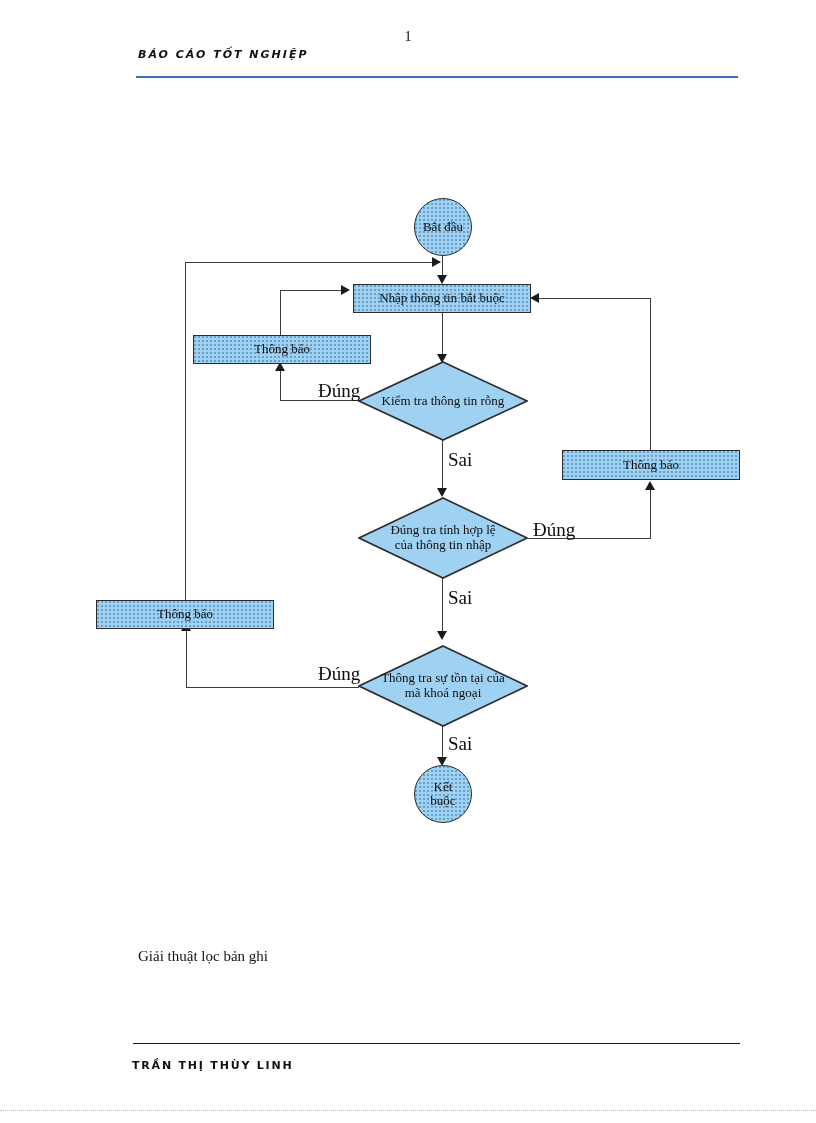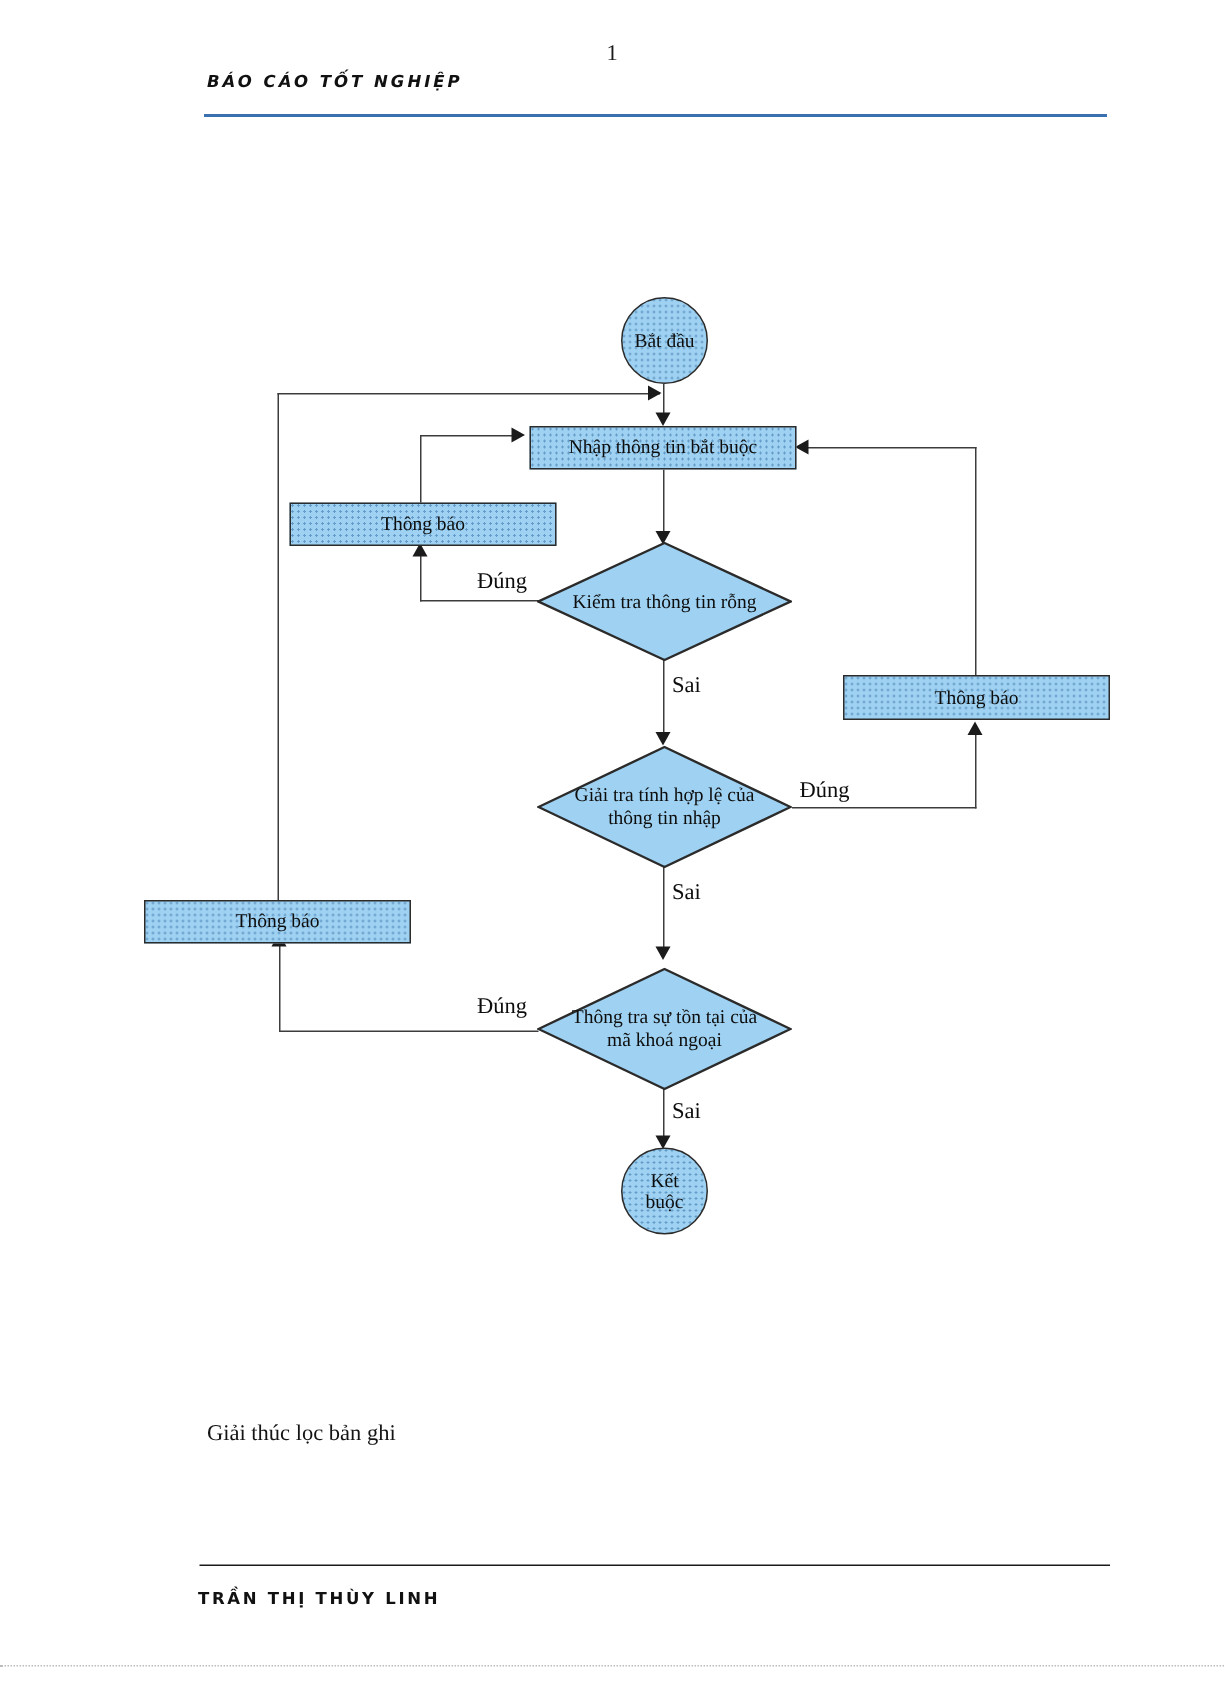--- a/index.html
+++ b/index.html
@@ -134,21 +134,21 @@
     width: 74%;
     font-family: "Liberation Serif", serif;
     font-size: 13px;
     line-height: 1.14;
     color: #0d0d0d;
   }
 
   .edge-label {
     position: absolute;
     font-family: "Liberation Serif", serif;
-    font-size: 15px;
+    font-size: 19px;
     color: #0d0d0d;
     white-space: nowrap;
   }
 
   
   .ln {
     position: absolute;
     background: #3c3c3c;
   }
   .ln.h { height: 1.3px; }
@@ -254,21 +254,21 @@
       <svg class="decision-shape" viewBox="0 0 170 80" preserveAspectRatio="none">
         <polygon points="85,1 169,40 85,79 1,40" fill="#9fd2f2" stroke="#2b2b2b" stroke-width="1.6"></polygon>
       </svg>
       <span class="decision-label">Kiểm tra thông tin rỗng</span>
     </div>
 
     <div class="node decision" style="left:358px; top:497px; width:170px; height:82px;">
       <svg class="decision-shape" viewBox="0 0 170 82" preserveAspectRatio="none">
         <polygon points="85,1 169,41 85,81 1,41" fill="#9fd2f2" stroke="#2b2b2b" stroke-width="1.6"></polygon>
       </svg>
-      <span class="decision-label">Giải tra tính hợp lệ của thông tin nhập</span>
+      <span class="decision-label">Đúng tra tính hợp lệ của thông tin nhập</span>
     </div>
 
     <div class="node decision" style="left:358px; top:645px; width:170px; height:82px;">
       <svg class="decision-shape" viewBox="0 0 170 82" preserveAspectRatio="none">
         <polygon points="85,1 169,41 85,81 1,41" fill="#9fd2f2" stroke="#2b2b2b" stroke-width="1.6"></polygon>
       </svg>
       <span class="decision-label">Thông tra sự tồn tại của mã khoá ngoại</span>
     </div>
 
     <div class="node terminator" style="left:414px; top:765px; width:58px; height:58px; line-height:1.05;">
@@ -277,19 +277,19 @@
 
     <div class="edge-label" style="left:318px; top:380px;">Đúng</div>
     <div class="edge-label" style="left:448px; top:449px;">Sai</div>
     <div class="edge-label" style="left:533px; top:519px;">Đúng</div>
     <div class="edge-label" style="left:448px; top:587px;">Sai</div>
     <div class="edge-label" style="left:318px; top:663px;">Đúng</div>
     <div class="edge-label" style="left:448px; top:733px;">Sai</div>
 
   </div>
 
-  <div class="caption">Giải thúc lọc bản ghi</div>
+  <div class="caption">Giải thuật lọc bản ghi</div>
 
   <div class="footer-rule"></div>
   <div class="footer-title">TRẦN THỊ THÙY LINH</div>
   <div class="page-bottom-rule"></div>
 
 </div>
 
 </body></html>

